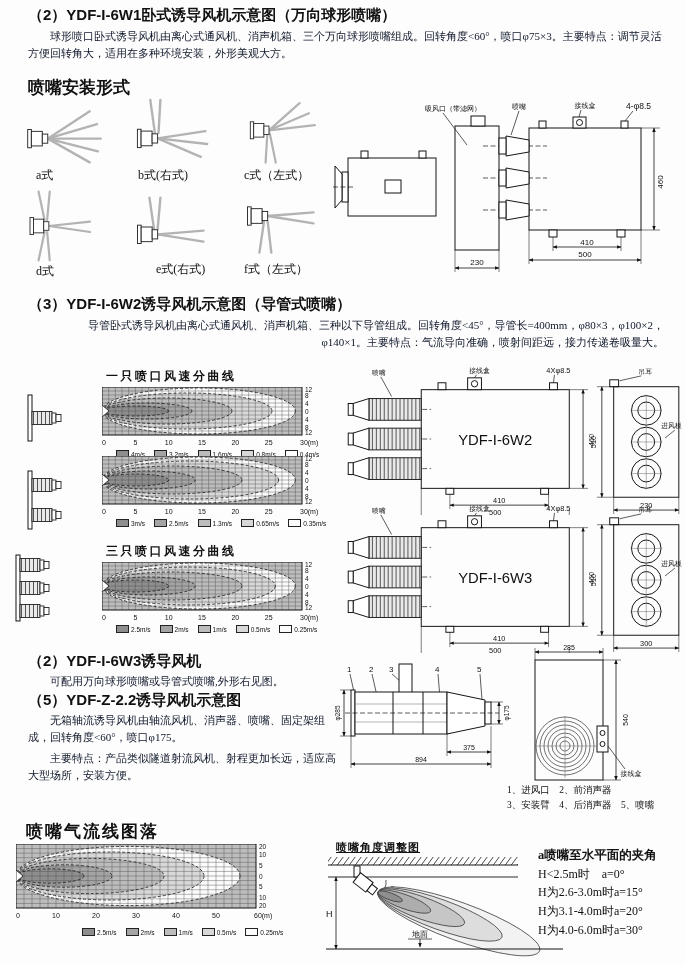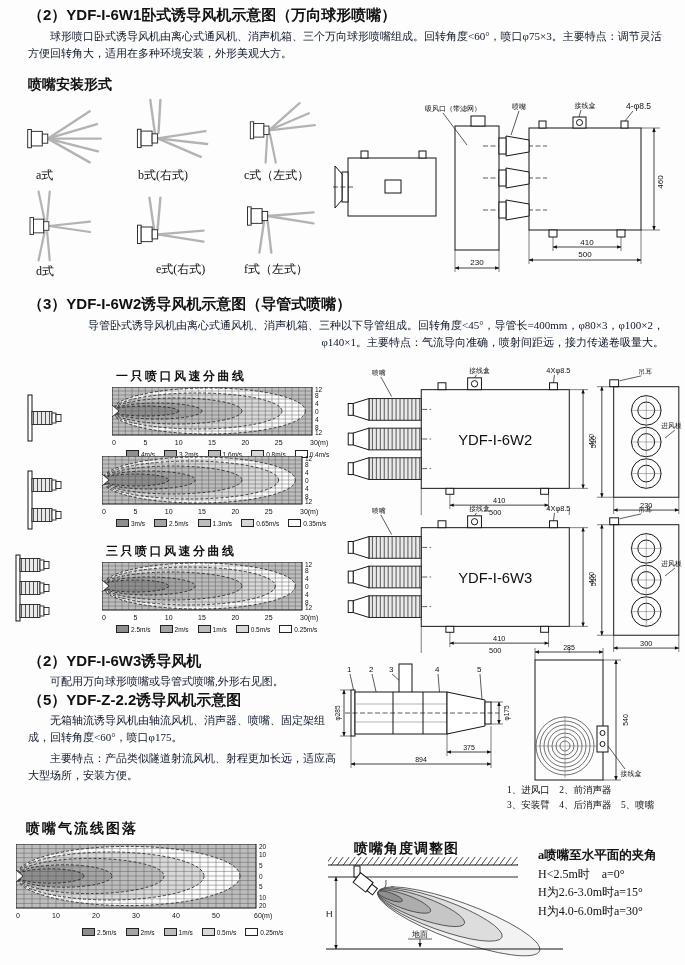--- a/index.html
+++ b/index.html
@@ -1,19 +1,19 @@
 <!DOCTYPE html>
 <html><head>
 <meta charset="utf-8">
 <style>
   html,body{margin:0;padding:0;background:#888;}
   .page{position:relative;width:685px;height:965px;background:#fdfdfd;font-family:"Liberation Sans",sans-serif;color:#111;overflow:hidden;margin:0 auto;}
   .abs{position:absolute;}
   .h1{font-size:15px;font-weight:bold;font-family:"Liberation Sans",sans-serif;}
-  .h2{font-size:14px;font-weight:bold;}
+  .h2{font-size:17px;font-weight:bold;}
   .body-text{font-size:11px;line-height:1.5;text-indent:2em;margin:0;font-family:"Liberation Serif",serif;color:#0f172a;}
   .nz-label{font-size:12px;font-family:"Liberation Serif",serif;margin-top:1px;}
   .chart-title{font-size:12px;font-weight:bold;letter-spacing:2.5px;margin:0 0 2px 4px;white-space:nowrap;}
   .chart-legend{display:flex;gap:9px;font-size:6.5px;margin-top:1px;margin-left:14px;align-items:center;white-space:nowrap;}
   .lg-item{display:inline-flex;align-items:center;gap:2px;}
   .lg-sw{display:inline-block;width:11px;height:6px;border:1px solid #222;}
   .parts-legend{font-size:9.5px;line-height:1.6;font-family:"Liberation Serif",serif;}
   .notes{font-family:"Liberation Serif",serif;}
   .notes .nh{font-size:12.5px;font-weight:bold;line-height:1.5;}
   .notes .nl{font-size:12px;line-height:1.55;}
@@ -206,21 +206,21 @@
     <use href="#cduct" transform="translate(12,17)"></use>
     <use href="#cduct" transform="translate(12,47)"></use>
   </svg>
   <svg class="abs" style="left:10px;top:553px;" width="64" height="70" viewBox="0 0 64 70">
     <rect class="sw" x="6" y="2" width="4" height="66"></rect>
     <use href="#cduct" transform="translate(10,12)"></use>
     <use href="#cduct" transform="translate(10,35)"></use>
     <use href="#cduct" transform="translate(10,58)"></use>
   </svg>
 
-  <div class="abs" style="left:112px;top:368px;">
+  <div class="abs" style="left:102px;top:368px;">
     <div class="chart-title">一只喷口风速分曲线</div>
     <div>
         <svg width="226" height="62" viewBox="0 0 226 62">
           <rect x="0" y="0" width="200" height="48" fill="#bdbdbd"></rect>
           <ellipse cx="96.66666666666667" cy="24" rx="96.66666666666667" ry="23" fill="#fbfbfb"></ellipse>
           <ellipse cx="85" cy="24" rx="85" ry="18" fill="#d8d8d8"></ellipse>
           <ellipse cx="65" cy="24" rx="65" ry="13" fill="#bcbcbc"></ellipse>
           <ellipse cx="45" cy="24" rx="45" ry="8" fill="#a4a4a4"></ellipse>
           <ellipse cx="33.333333333333336" cy="24" rx="33.333333333333336" ry="5" fill="#8e8e8e"></ellipse>
           <line x1="6.666666666666667" y1="0" x2="6.666666666666667" y2="48" stroke="#4a4a4a" stroke-width="0.4"></line>
@@ -815,21 +815,21 @@
           <span class="lg-sw" style="background: rgb(216, 216, 216);"></span>
           <span>0.5m/s</span>
         </span>
         <span class="lg-item">
           <span class="lg-sw" style="background: rgb(251, 251, 251);"></span>
           <span>0.25m/s</span>
         </span>
       </div>
   </div>
 
-  <div class="abs h2" style="left:354px;top:840px;letter-spacing:1px;font-size:14px;">喷嘴角度调整图</div>
+  <div class="abs h2" style="left:336px;top:840px;letter-spacing:1px;font-size:11px;text-decoration:underline;">喷嘴角度调整图</div>
   <svg class="abs" style="left:320px;top:856px;" width="250" height="105" viewBox="0 0 250 105">
     <rect x="8" y="1" width="190" height="8" fill="url(#hatch)"></rect>
     <line x1="8" y1="9" x2="198" y2="9" stroke="#151515" stroke-width="1.2"></line>
     <line x1="8" y1="21" x2="198" y2="21" stroke="#151515" stroke-width="0.9"></line>
     <rect class="sw" x="34" y="10" width="6" height="11"></rect>
     <g transform="translate(40,24) rotate(38)">
       <rect class="sw" x="-4" y="-6" width="16" height="12"></rect>
       <rect class="sw" x="12" y="-4" width="7" height="8"></rect>
     </g>
     <path d="M 66,24 A 16 16 0 0 1 58,40" fill="none" stroke="#151515" stroke-width="0.7"></path>
@@ -846,16 +846,17 @@
     <line x1="6" y1="93" x2="243" y2="93" stroke="#151515" stroke-width="1.2"></line>
     <text font-size="8" x="100" y="81" text-anchor="middle">地面</text>
     <line x1="88" y1="83" x2="112" y2="83" stroke="#151515" stroke-width="0.7"></line>
     <line class="dim" x1="100" y1="83" x2="100" y2="91" marker-end="url(#arr)"></line>
   </svg>
 
   <div class="abs notes" style="left:538px;top:846px;width:146px;">
     <div class="nh">a喷嘴至水平面的夹角</div>
     <div class="nl">H&lt;2.5m时　a=0°</div>
     <div class="nl">H为2.6-3.0m时a=15°</div>
+    <div class="nl">H为3.1-4.0m时a=20°</div>
     <div class="nl">H为4.0-6.0m时a=30°</div>
   </div>
 
 </div>
 
 </body></html>

